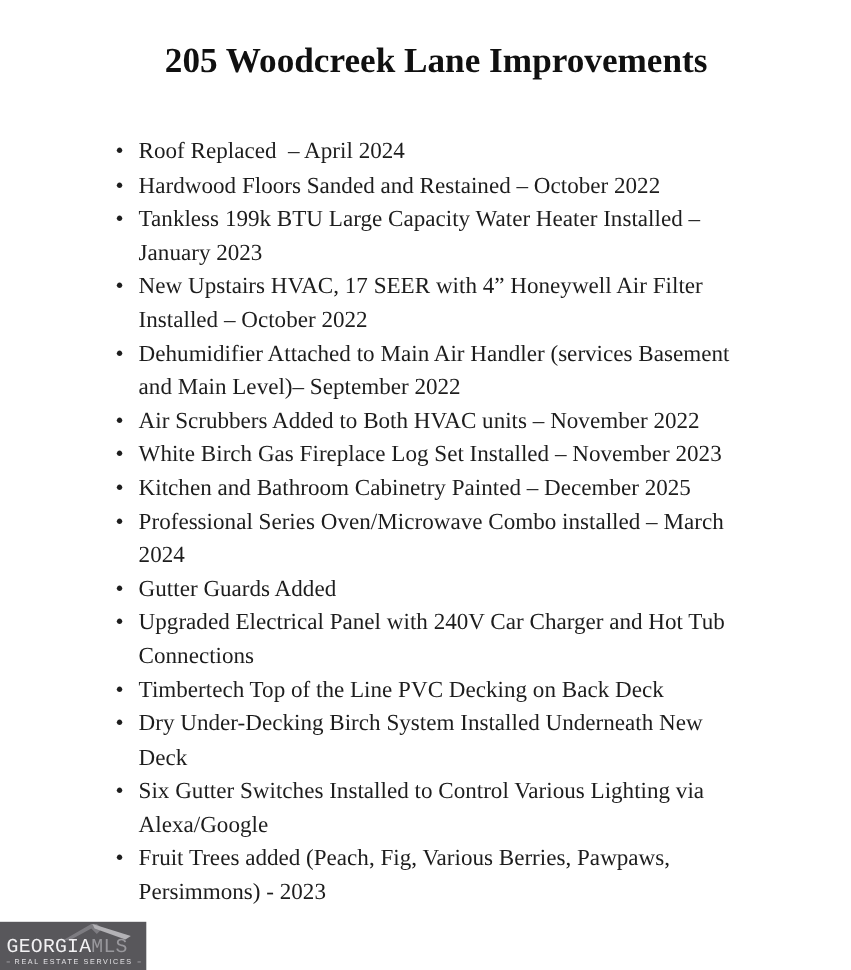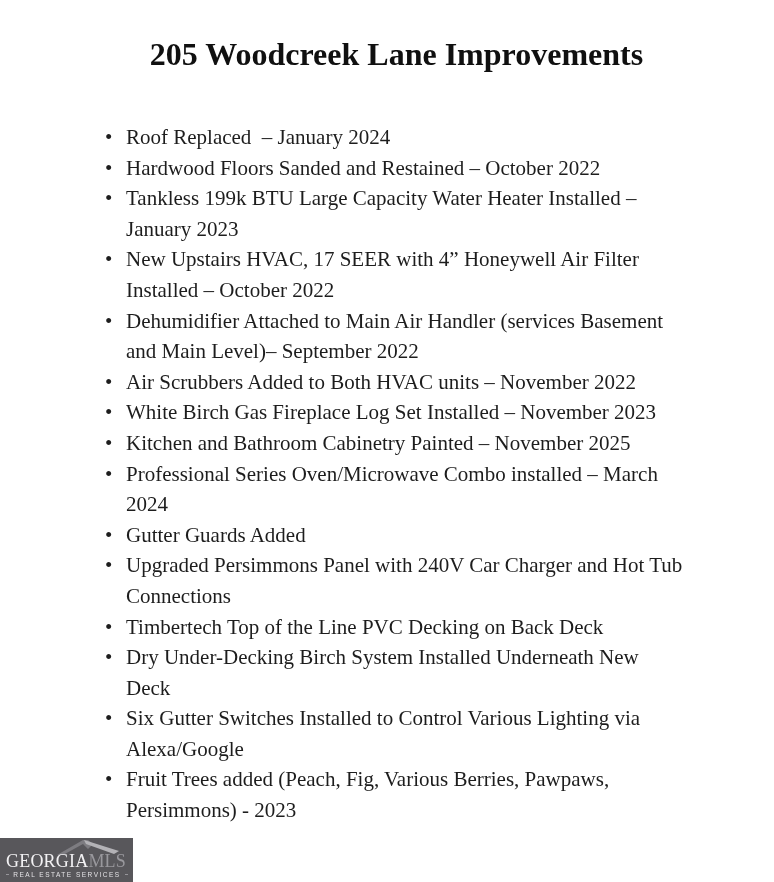--- a/index.html
+++ b/index.html
@@ -52,21 +52,21 @@
   }
   .roof {
     position: absolute;
     left: 57px;
     top: 1px;
   }
   .brand {
     position: absolute;
     left: 6px;
     top: 14px;
-    font-family: Liberation Serif, serif;
+    font-family: Liberation Mono, monospace;
     font-size: 18px;
     line-height: 19px;
     letter-spacing: 0.2px;
     white-space: nowrap;
   }
   .brand-primary { color: #f2f1f3; }
   .brand-secondary { color: #99989d; }
   .tagline-row {
     position: absolute;
     left: 6px;
@@ -94,21 +94,21 @@
 <body>
 
 <div class="page">
 
   <h1 class="title">205 Woodcreek Lane Improvements</h1>
 
   <ul class="list">
 
       <li class="item">
         <span class="bullet">•</span>
-        <span class="item-text">Roof Replaced  – January 2024</span>
+        <span class="item-text">Roof Replaced  – April 2024</span>
       </li>
 
       <li class="item">
         <span class="bullet">•</span>
         <span class="item-text">Hardwood Floors Sanded and Restained – October 2022</span>
       </li>
 
       <li class="item">
         <span class="bullet">•</span>
         <span class="item-text">Tankless 199k BTU Large Capacity Water Heater Installed – January 2023</span>
@@ -129,36 +129,36 @@
         <span class="item-text">Air Scrubbers Added to Both HVAC units – November 2022</span>
       </li>
 
       <li class="item">
         <span class="bullet">•</span>
         <span class="item-text">White Birch Gas Fireplace Log Set Installed – November 2023</span>
       </li>
 
       <li class="item">
         <span class="bullet">•</span>
-        <span class="item-text">Kitchen and Bathroom Cabinetry Painted – November 2025</span>
+        <span class="item-text">Kitchen and Bathroom Cabinetry Painted – December 2025</span>
       </li>
 
       <li class="item">
         <span class="bullet">•</span>
         <span class="item-text">Professional Series Oven/Microwave Combo installed – March 2024</span>
       </li>
 
       <li class="item">
         <span class="bullet">•</span>
         <span class="item-text">Gutter Guards Added</span>
       </li>
 
       <li class="item">
         <span class="bullet">•</span>
-        <span class="item-text">Upgraded Persimmons Panel with 240V Car Charger and Hot Tub Connections</span>
+        <span class="item-text">Upgraded Electrical Panel with 240V Car Charger and Hot Tub Connections</span>
       </li>
 
       <li class="item">
         <span class="bullet">•</span>
         <span class="item-text">Timbertech Top of the Line PVC Decking on Back Deck</span>
       </li>
 
       <li class="item">
         <span class="bullet">•</span>
         <span class="item-text">Dry Under-Decking Birch System Installed Underneath New Deck</span>

